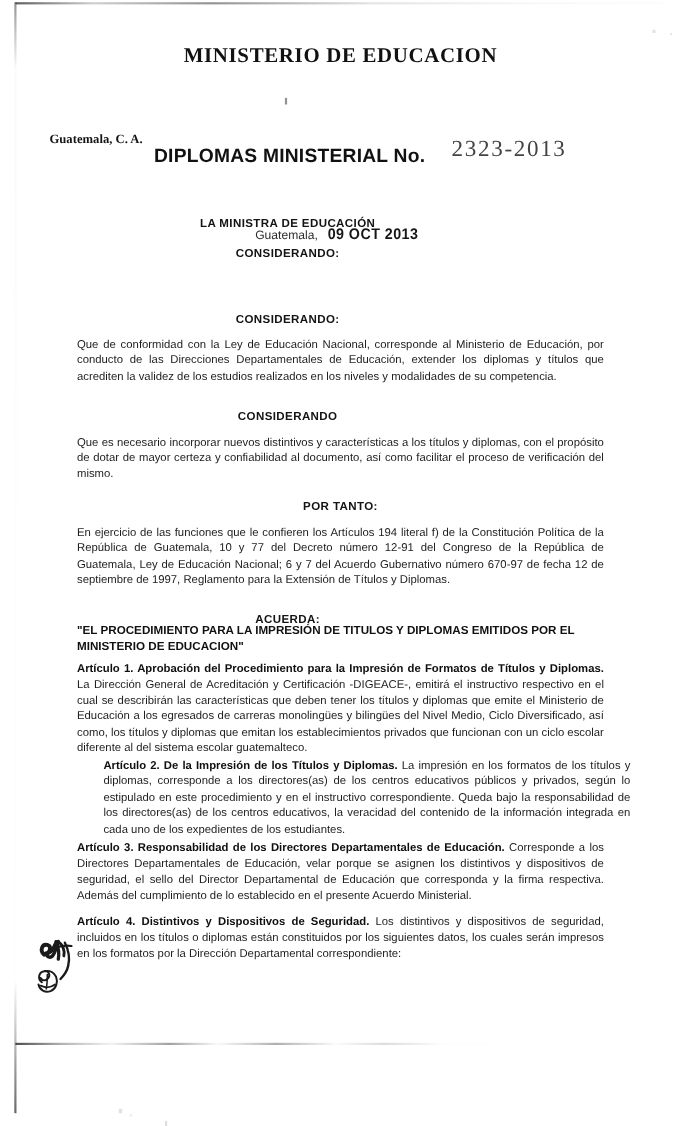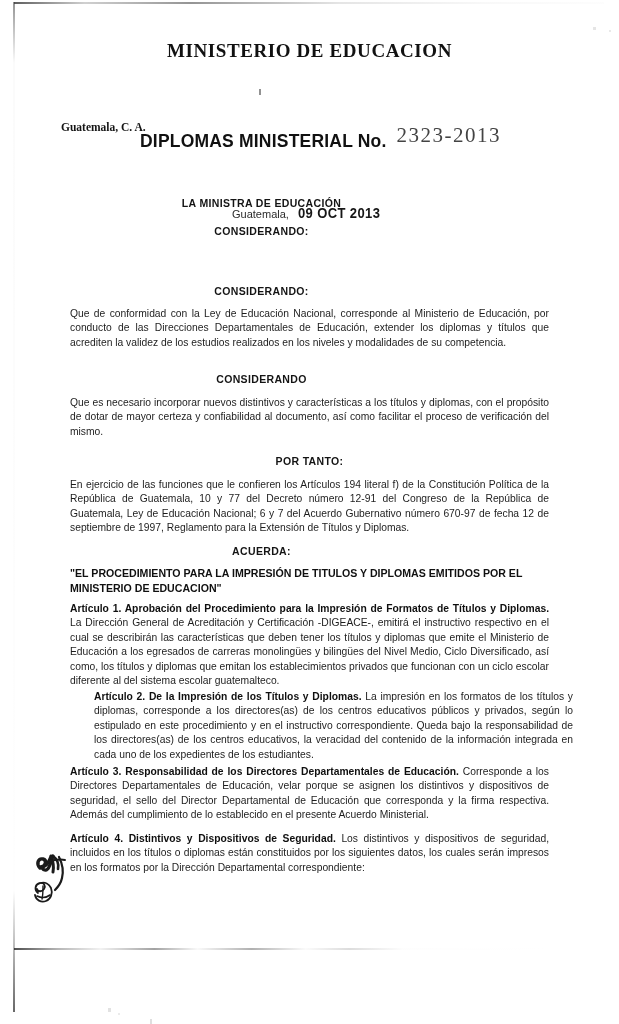--- a/index.html
+++ b/index.html
@@ -83,38 +83,37 @@
     color: #111;
   }
 
   .place-line {
     position: absolute;
     left: 45px; top: 121px;
     font-family: "Liberation Serif", serif;
     font-weight: bold;
     font-size: 11.5px;
     color: #151515;
-    margin-left: 16px;
   }
 
   .acuerdo-row {
     position: absolute;
     left: 140px; top: 128px;
     display: flex;
     align-items: baseline;
   }
   .acuerdo-label {
     font-family: "Liberation Sans", sans-serif;
     font-weight: bold;
     font-size: 17.5px;
     letter-spacing: .2px;
     color: #111;
   }
   .acuerdo-number {
-    margin-left: 10px;
+    margin-left: 24px;
     font-family: "Liberation Serif", serif;
     font-size: 21px;
     letter-spacing: 1.5px;
     color: #2a2a2a;
     position: relative;
     top: -5px;
     opacity: .88;
   }
 
   .date-row {
@@ -217,21 +216,21 @@
 
   <div class="centered-head" style="top:285px;">CONSIDERANDO:</div>
   <div class="body-par" style="top:307px;">Que de conformidad con la Ley de Educación Nacional, corresponde al Ministerio de Educación, por conducto de las Direcciones Departamentales de Educación, extender los diplomas y títulos que acrediten la validez de los estudios realizados en los niveles y modalidades de su competencia.</div>
 
   <div class="centered-head" style="top:373px;">CONSIDERANDO</div>
   <div class="body-par" style="top:396px;">Que es necesario incorporar nuevos distintivos y características a los títulos y diplomas, con el propósito de dotar de mayor certeza y confiabilidad al documento, así como facilitar el proceso de verificación del mismo.</div>
 
   <div class="centered-head" style="top:455px;margin-left:48px;">POR TANTO:</div>
   <div class="body-par" style="top:478px;">En ejercicio de las funciones que le confieren los Artículos 194 literal f) de la Constitución Política de la República de Guatemala, 10 y 77 del Decreto número 12-91 del Congreso de la República de Guatemala, Ley de Educación Nacional; 6 y 7 del Acuerdo Gubernativo número 670-97 de fecha 12 de septiembre de 1997, Reglamento para la Extensión de Títulos y Diplomas.</div>
 
-  <div class="centered-head" style="top:545px;">ACUERDA:</div>
+  <div class="centered-head" style="top:557px;">ACUERDA:</div>
   <div class="acuerda-title" style="top:566px;">"EL PROCEDIMIENTO PARA LA IMPRESIÓN DE TITULOS Y DIPLOMAS EMITIDOS POR  EL MINISTERIO DE EDUCACION"</div>
 
   <div class="body-par" style="top:602px;">
     <b>Artículo 1. Aprobación del Procedimiento para la Impresión de Formatos de Títulos y Diplomas.</b><span> La Dirección General de Acreditación y Certificación -DIGEACE-, emitirá el instructivo respectivo en el cual se describirán las características que deben tener los títulos y diplomas que emite el Ministerio de Educación a los egresados de carreras monolingües y bilingües del Nivel Medio, Ciclo Diversificado, así como, los títulos y diplomas que emitan los establecimientos privados que funcionan con un ciclo escolar diferente al del sistema escolar guatemalteco.</span>
   </div>
 
   <div class="body-par" style="top:690px;margin-left:24px;">
     <b>Artículo 2. De la Impresión de los Títulos y Diplomas.</b><span> La impresión en los formatos de los títulos y diplomas, corresponde a los directores(as) de los centros educativos públicos y privados, según lo estipulado en este procedimiento y en el instructivo correspondiente. Queda bajo la responsabilidad de los directores(as) de los centros educativos, la veracidad del contenido de la información integrada en cada uno de los expedientes de los estudiantes.</span>
   </div>
 

